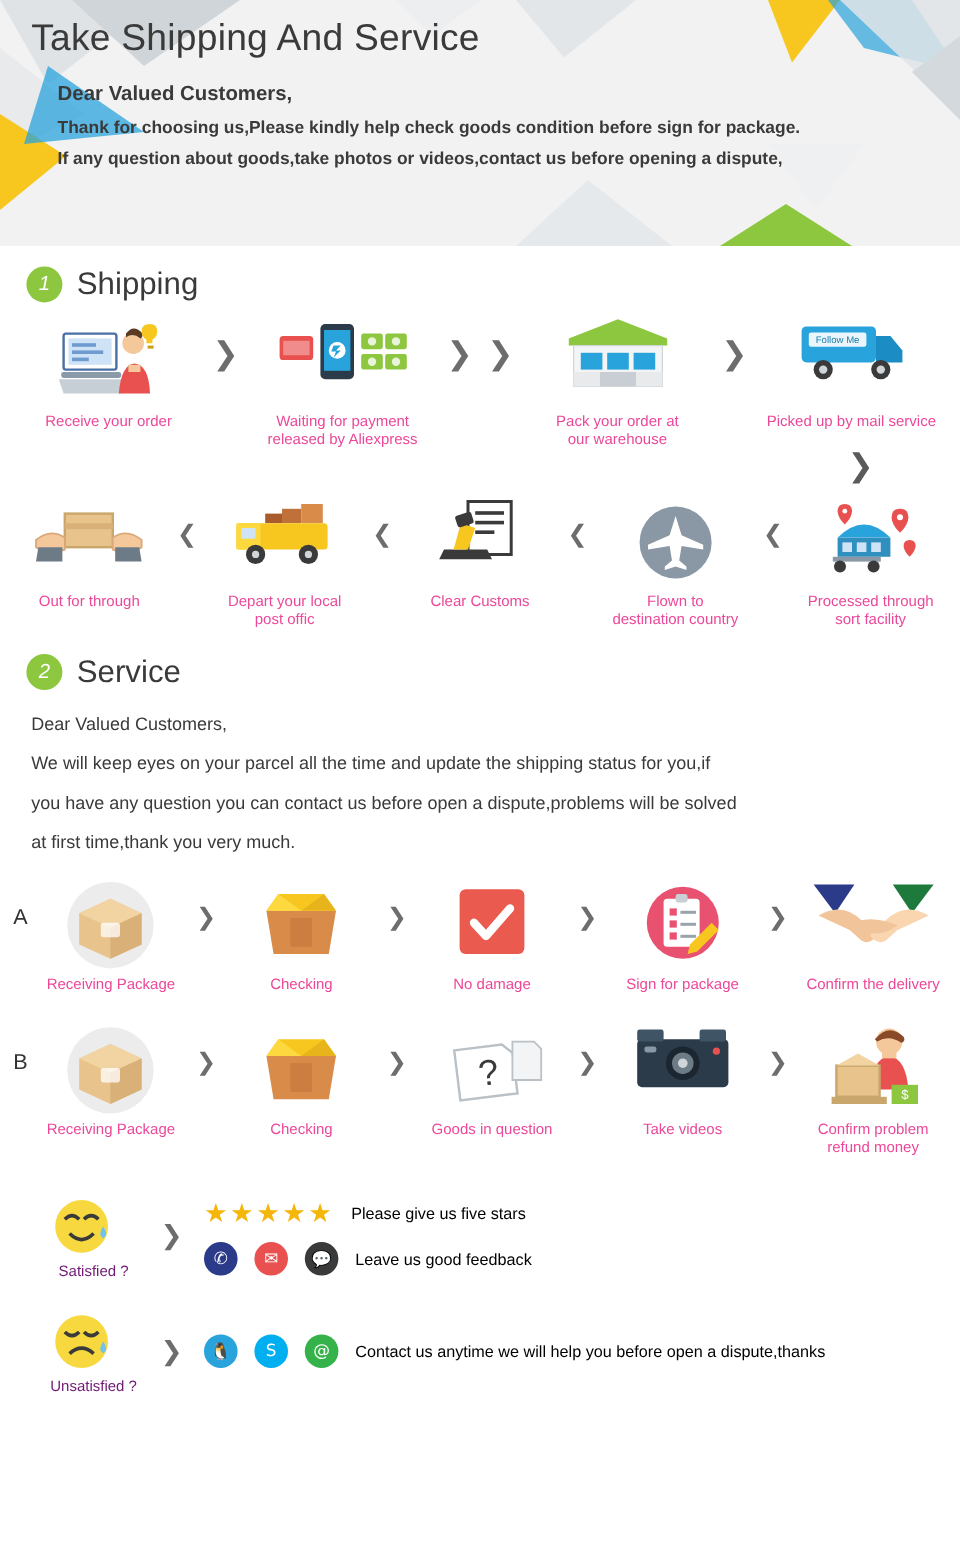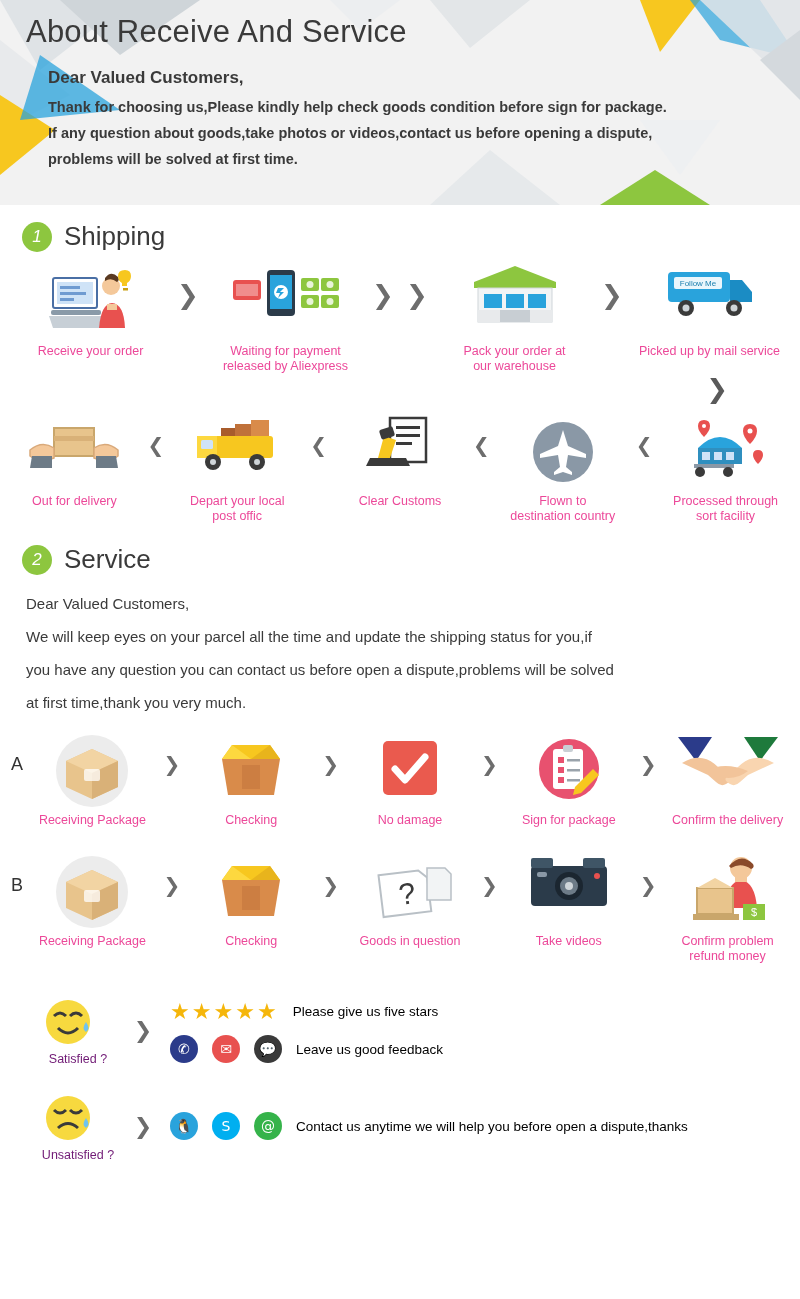--- a/index.html
+++ b/index.html
@@ -168,25 +168,24 @@
     <polygon points="490,150 560,205 430,205" fill="#e6e9eb"></polygon>
     <polygon points="640,0 700,0 660,52" fill="#f7c71f"></polygon>
     <polygon points="690,0 760,0 800,60 720,40" fill="#29a3dc" opacity="0.7"></polygon>
     <polygon points="700,0 800,0 800,95" fill="#e0e4e7" opacity="0.85"></polygon>
     <polygon points="760,60 800,100 800,30" fill="#d4d9dd"></polygon>
     <polygon points="655,170 710,205 600,205" fill="#8dc63f"></polygon>
     <polygon points="640,120 720,120 680,175" fill="#eef0f2"></polygon>
     <polygon points="330,0 400,0 360,30" fill="#eceef0"></polygon>
   </svg>
   <div class="hdr-text">
-    <div class="hdr-title">About Receive And Service</div>
+    <div class="hdr-title">Take Shipping And Service</div>
     <div class="hdr-sub">Dear Valued Customers,</div>
     <div class="hdr-line">Thank for choosing us,Please kindly help check goods condition before sign for package.</div>
     <div class="hdr-line">If any question about goods,take photos or videos,contact us before opening a dispute,</div>
-    <div class="hdr-line">problems will be solved at first time.</div>
   </div>
 </div>
 
 <div class="section-head">
   <div class="num-badge">1</div>
   <div class="section-title">Shipping</div>
 </div>
 
 <div class="flow-row">
   <div class="flow-item">
@@ -274,21 +273,21 @@
     <div class="icon-box">
       <svg width="92" height="62" viewBox="0 0 92 62">
         <rect x="26" y="14" width="40" height="28" fill="#e8c48c" stroke="#c9a66b" stroke-width="2"></rect>
         <rect x="26" y="22" width="40" height="5" fill="#d9b178"></rect>
         <path d="M2 36 q12 -10 24 -2 l0 10 q-14 6 -24 -2z" fill="#f4c89a" stroke="#d9a97a" stroke-width="1.5"></path>
         <path d="M90 36 q-12 -10 -24 -2 l0 10 q14 6 24 -2z" fill="#f4c89a" stroke="#d9a97a" stroke-width="1.5"></path>
         <path d="M4 42 h20 v12 h-22z" fill="#6d7b87"></path>
         <path d="M88 42 h-20 v12 h22z" fill="#6d7b87"></path>
       </svg>
     </div>
-    <div class="flow-label">Out for delivery</div>
+    <div class="flow-label">Out for through</div>
   </div>
   <div class="arrow small">❮</div>
   <div class="flow-item">
     <div class="icon-box">
       <svg width="96" height="60" viewBox="0 0 96 60">
         <rect x="46" y="10" width="16" height="12" fill="#c0713a"></rect>
         <rect x="62" y="6" width="18" height="16" fill="#d98b4a"></rect>
         <rect x="32" y="14" width="14" height="8" fill="#a85c2c"></rect>
         <rect x="8" y="22" width="76" height="22" rx="3" fill="#f7c71f"></rect>
         <path d="M8 22 h20 v22 h-20z" fill="#fdd83f"></path>

